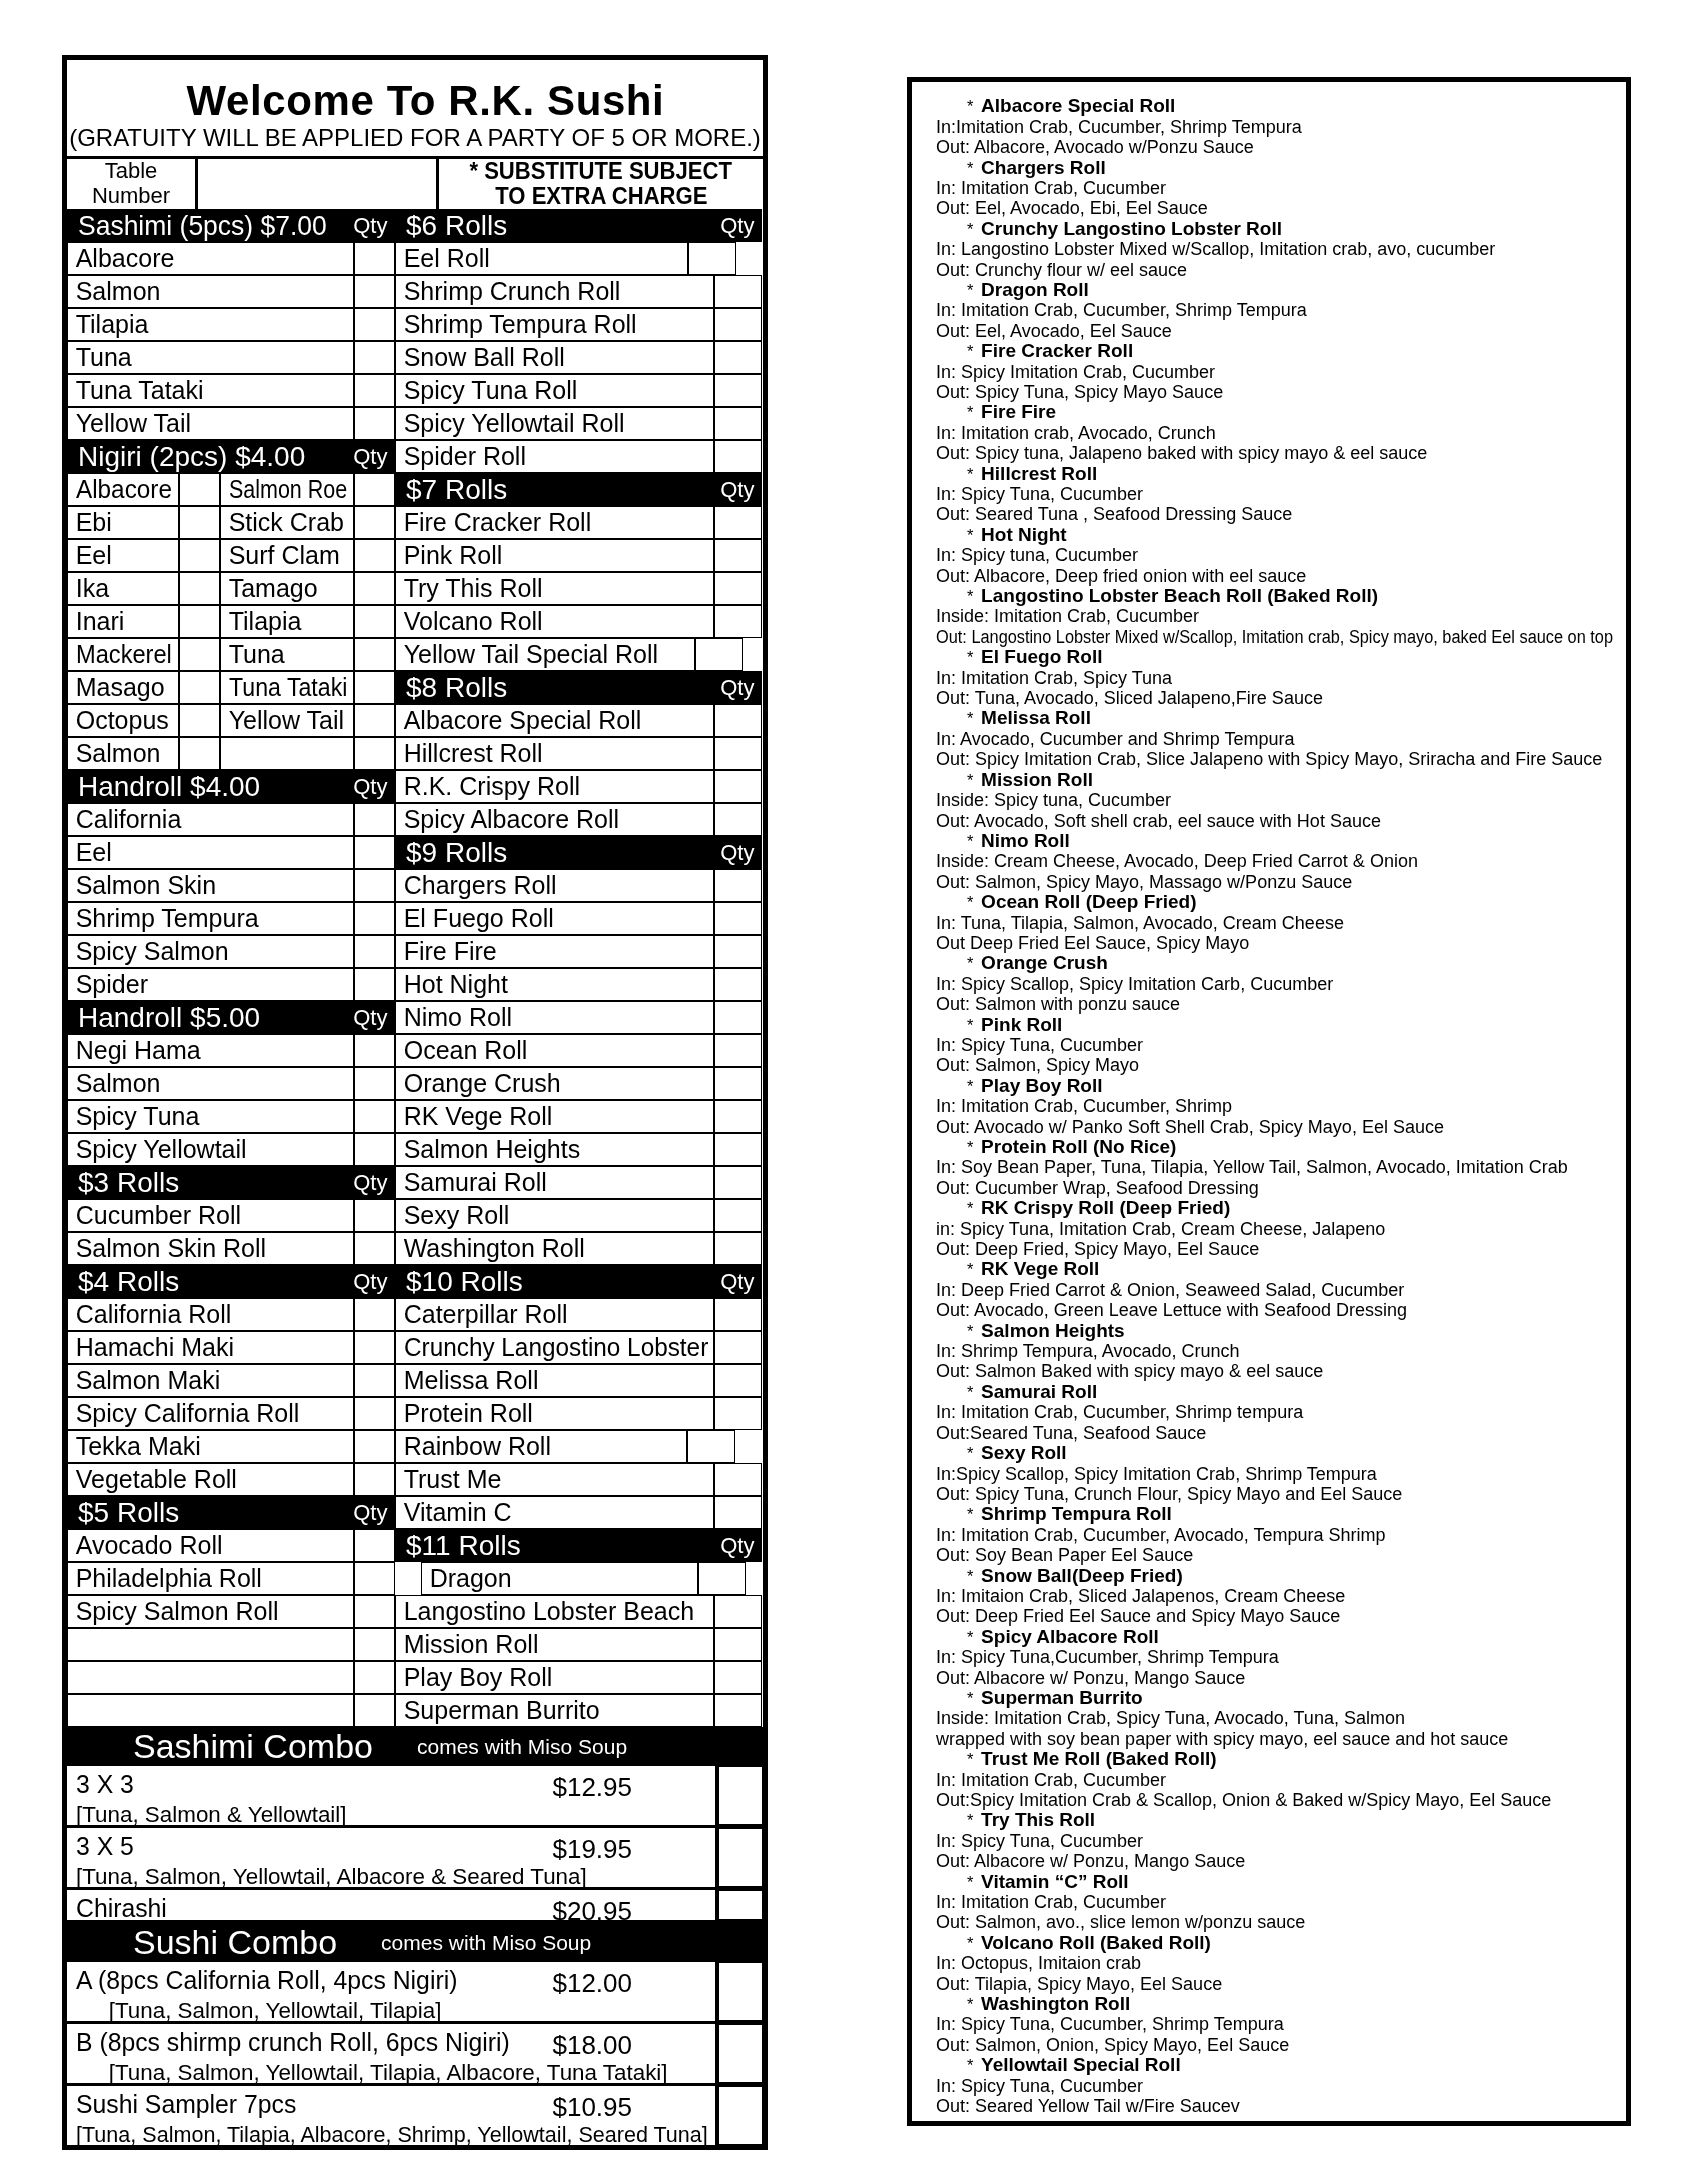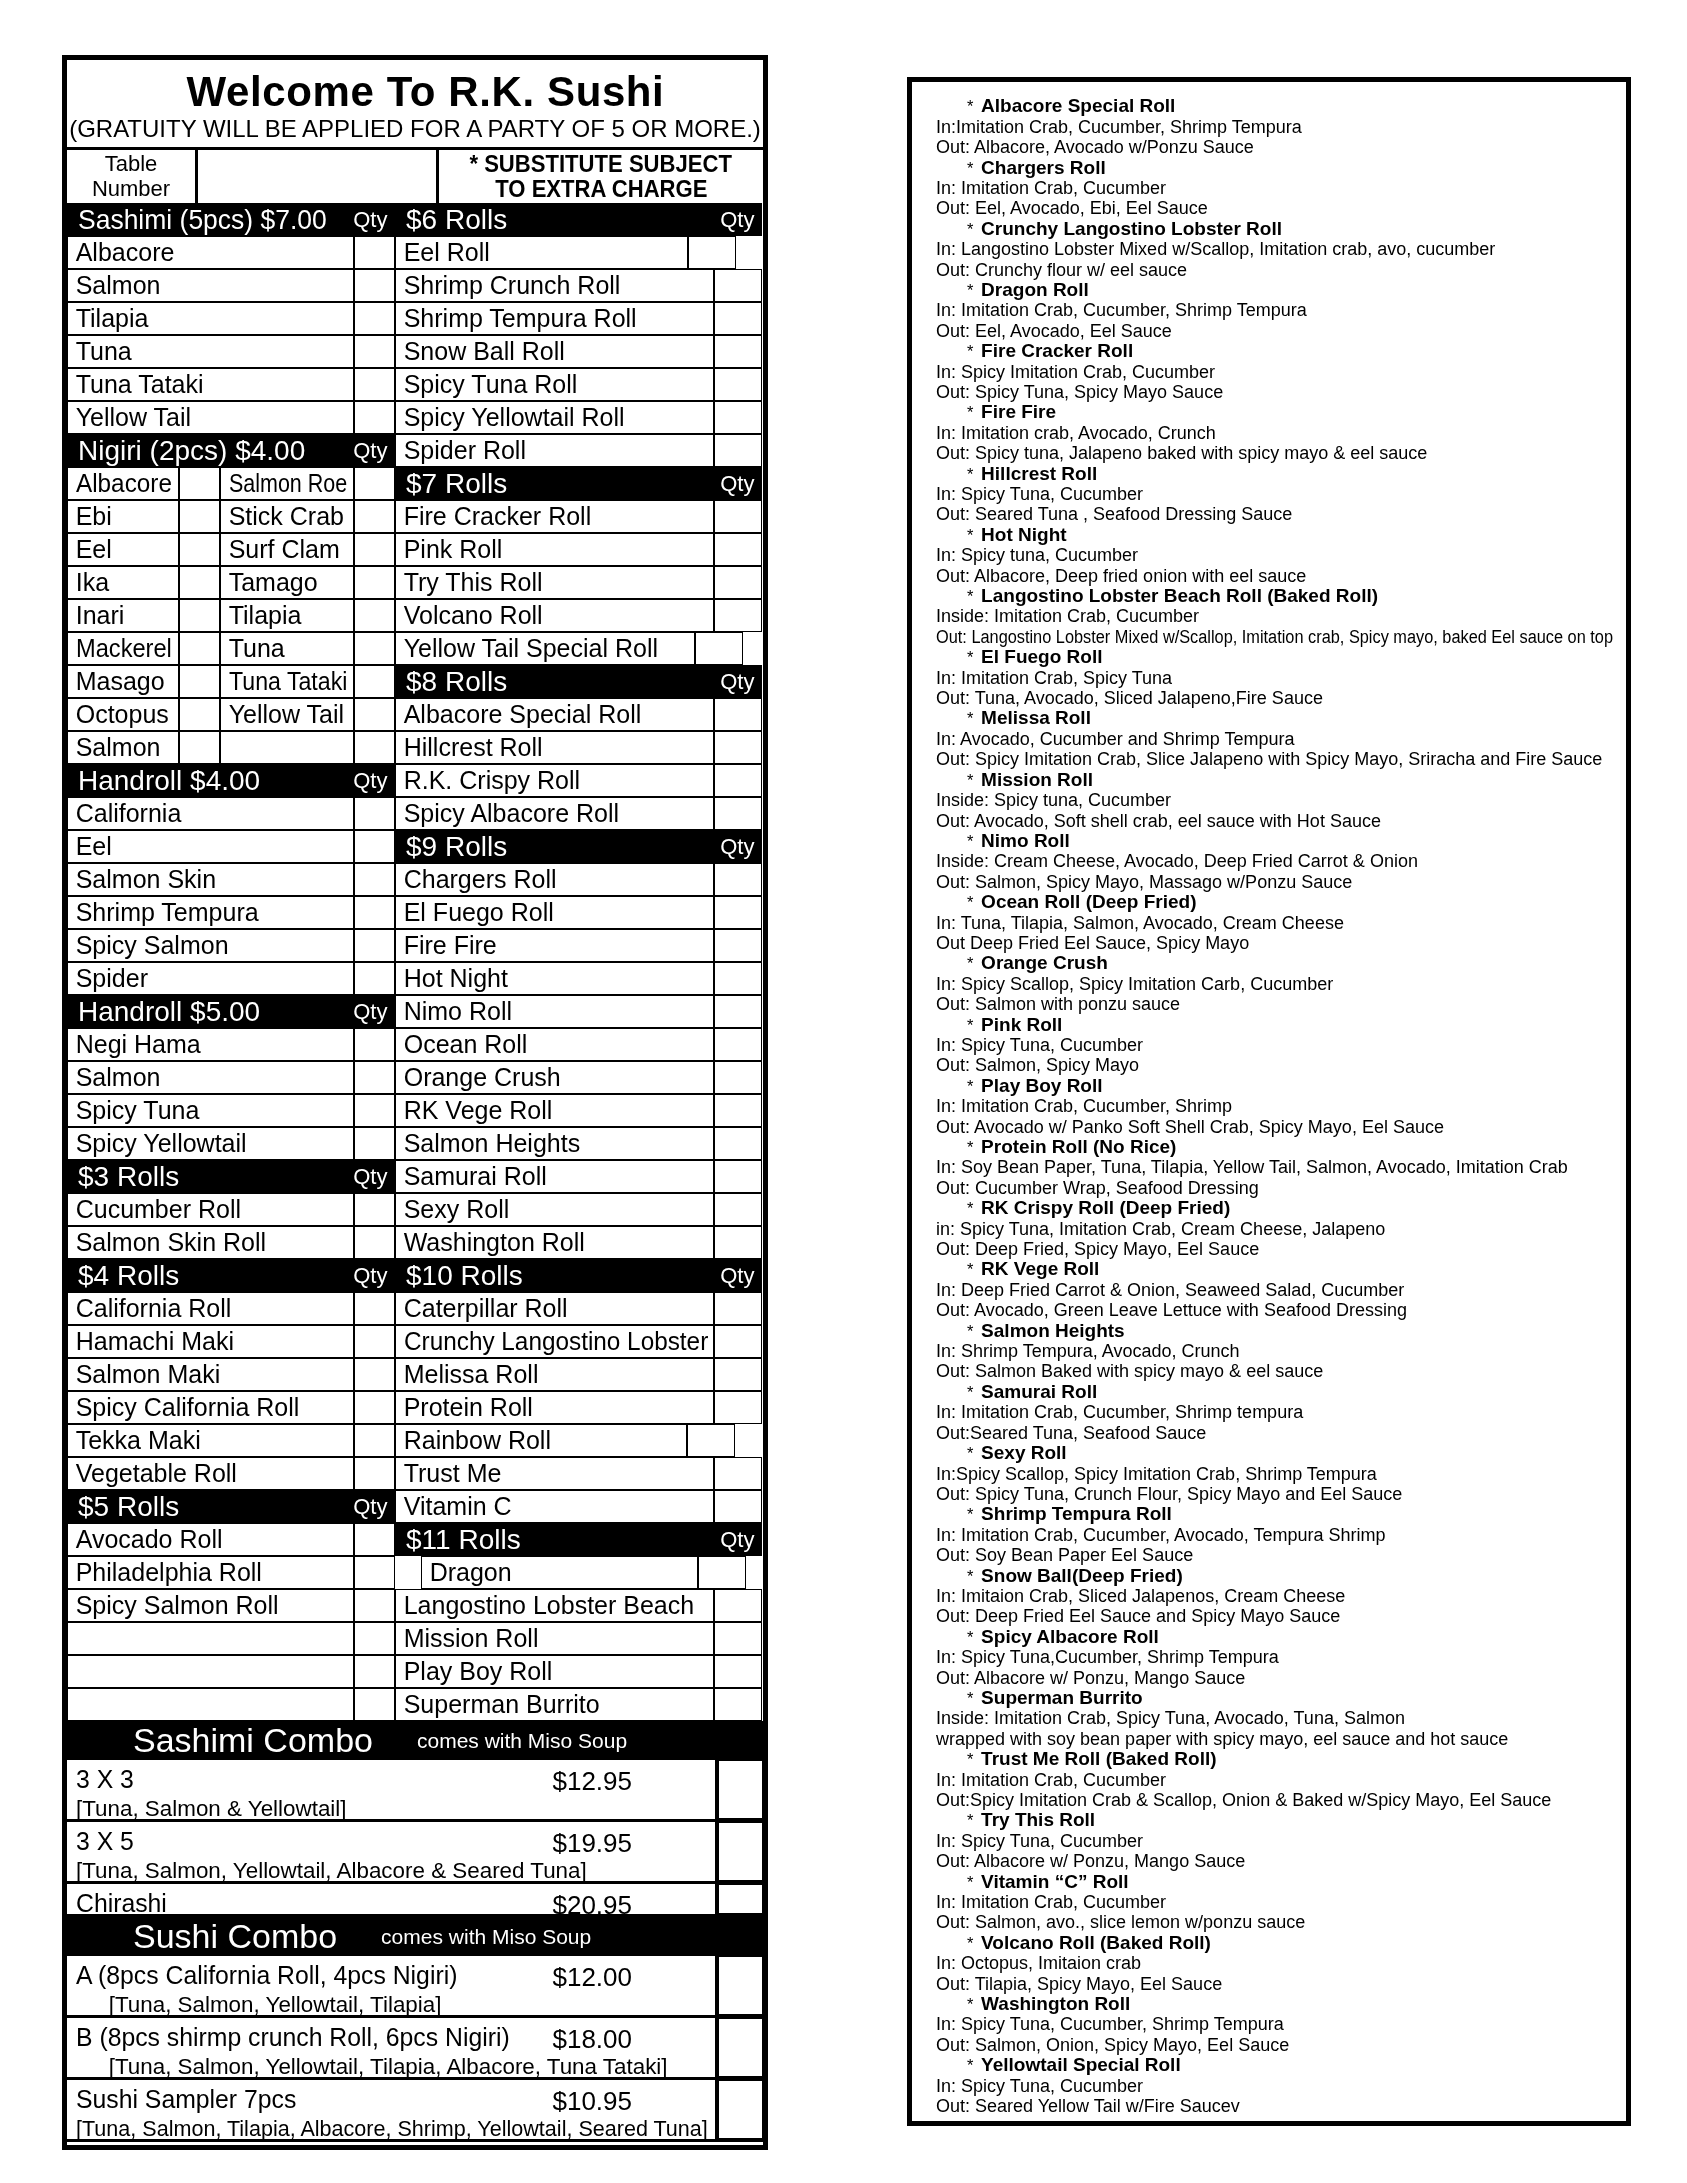--- a/index.html
+++ b/index.html
@@ -4,21 +4,21 @@
 <style>
   html,body{margin:0;padding:0;}
   body{width:1687px;height:2183px;position:relative;background:#ffffff;
        font-family:"Liberation Sans", sans-serif;color:#000;overflow:hidden;}
 
   
   .left-box{position:absolute;left:62px;top:55px;width:706px;height:2095px;
             border:5.5px solid #000;box-sizing:border-box;background:#fff;
             display:flex;flex-direction:column;}
   .title{font-size:42px;font-weight:bold;text-align:center;line-height:1.04;
-         margin-top:10px;letter-spacing:0.6px;white-space:nowrap;padding-left:21px;}
+         margin-top:19px;letter-spacing:0.6px;white-space:nowrap;padding-left:21px;}
   .gratuity{font-size:24px;text-align:center;margin-top:1.1px;white-space:nowrap;}
   .table-row{display:flex;height:56px;border-top:3.9px solid #000;margin-top:4.4px;box-sizing:border-box;}
   .tn-label{width:131px;border-right:3.9px solid #000;box-sizing:border-box;font-size:22px;
             display:flex;align-items:center;justify-content:center;text-align:center;line-height:1.12;}
   .tn-blank{width:241px;border-right:3.9px solid #000;box-sizing:border-box;}
   .tn-sub{flex:1;display:flex;flex-direction:column;align-items:center;justify-content:center;
           font-weight:bold;font-size:24px;line-height:1.04;}
   .tn-sub .squeeze{display:inline-block;transform:scaleX(.92);white-space:nowrap;}
 
   .grid{display:flex;flex-direction:column;background:#fff;}

